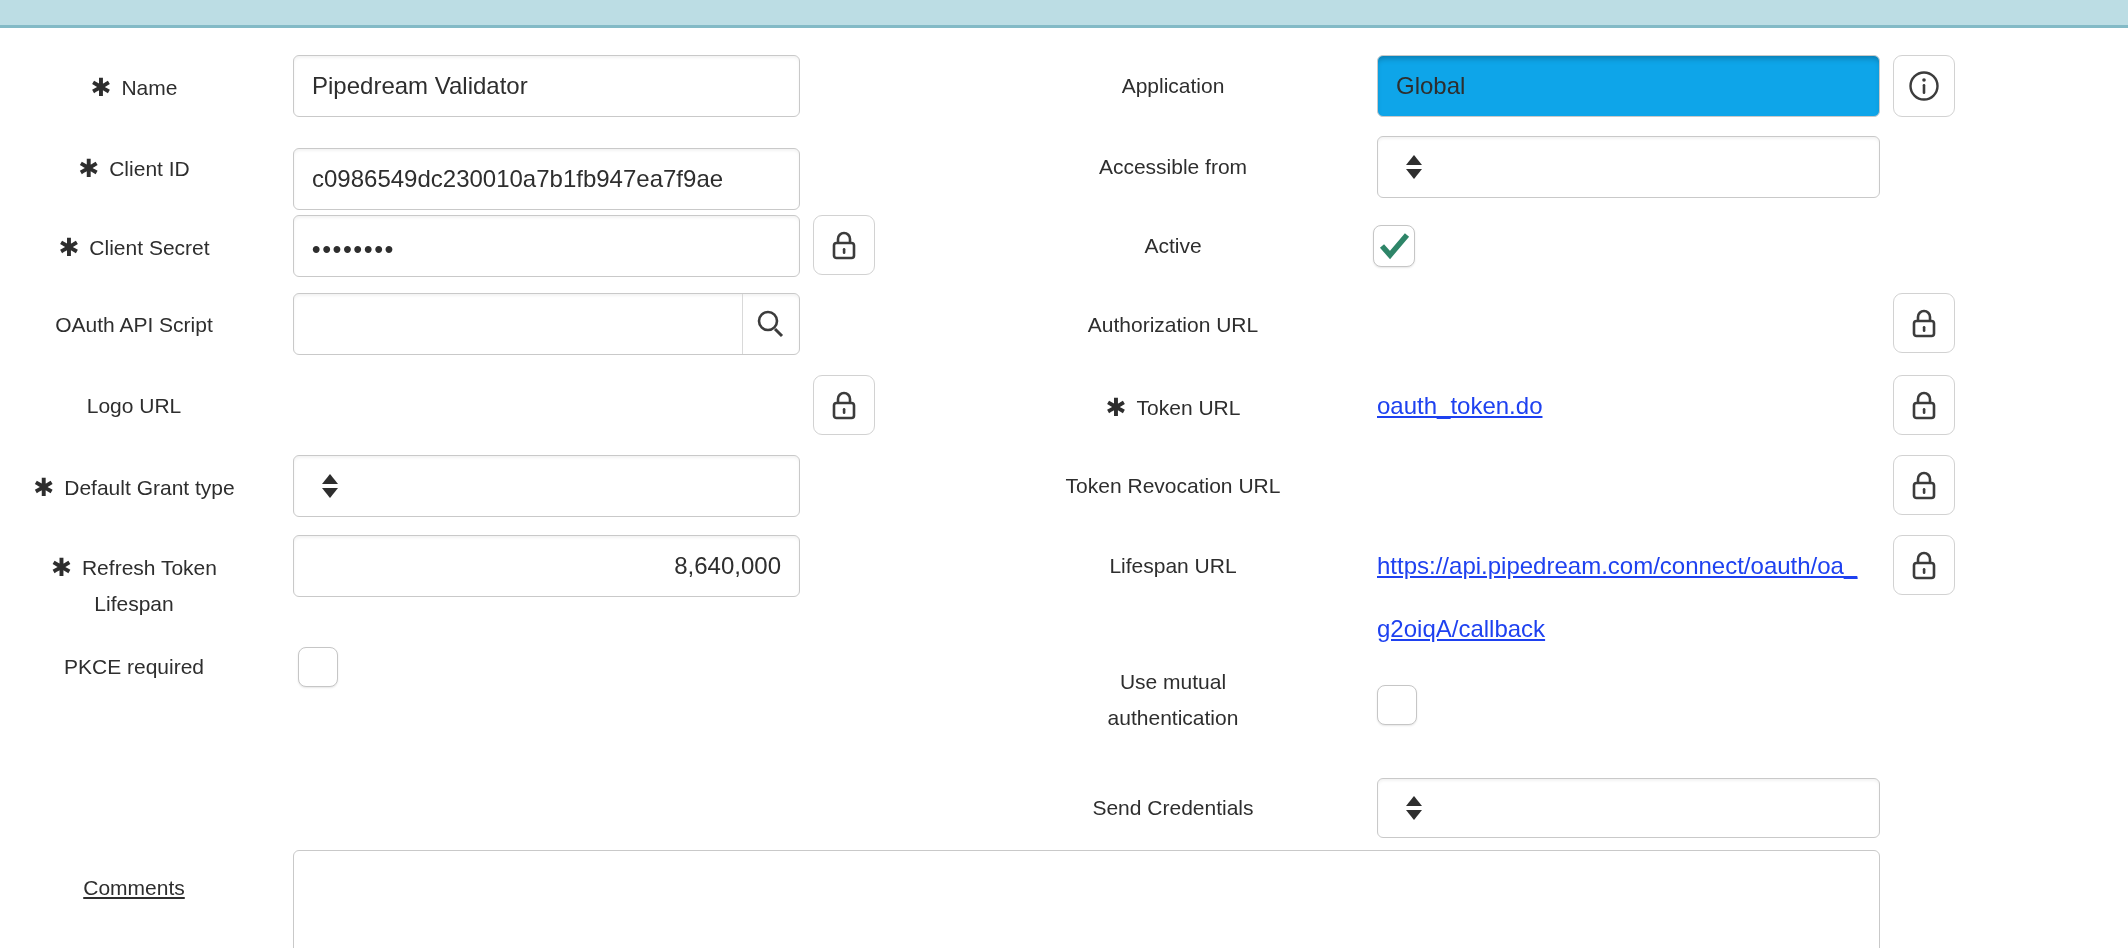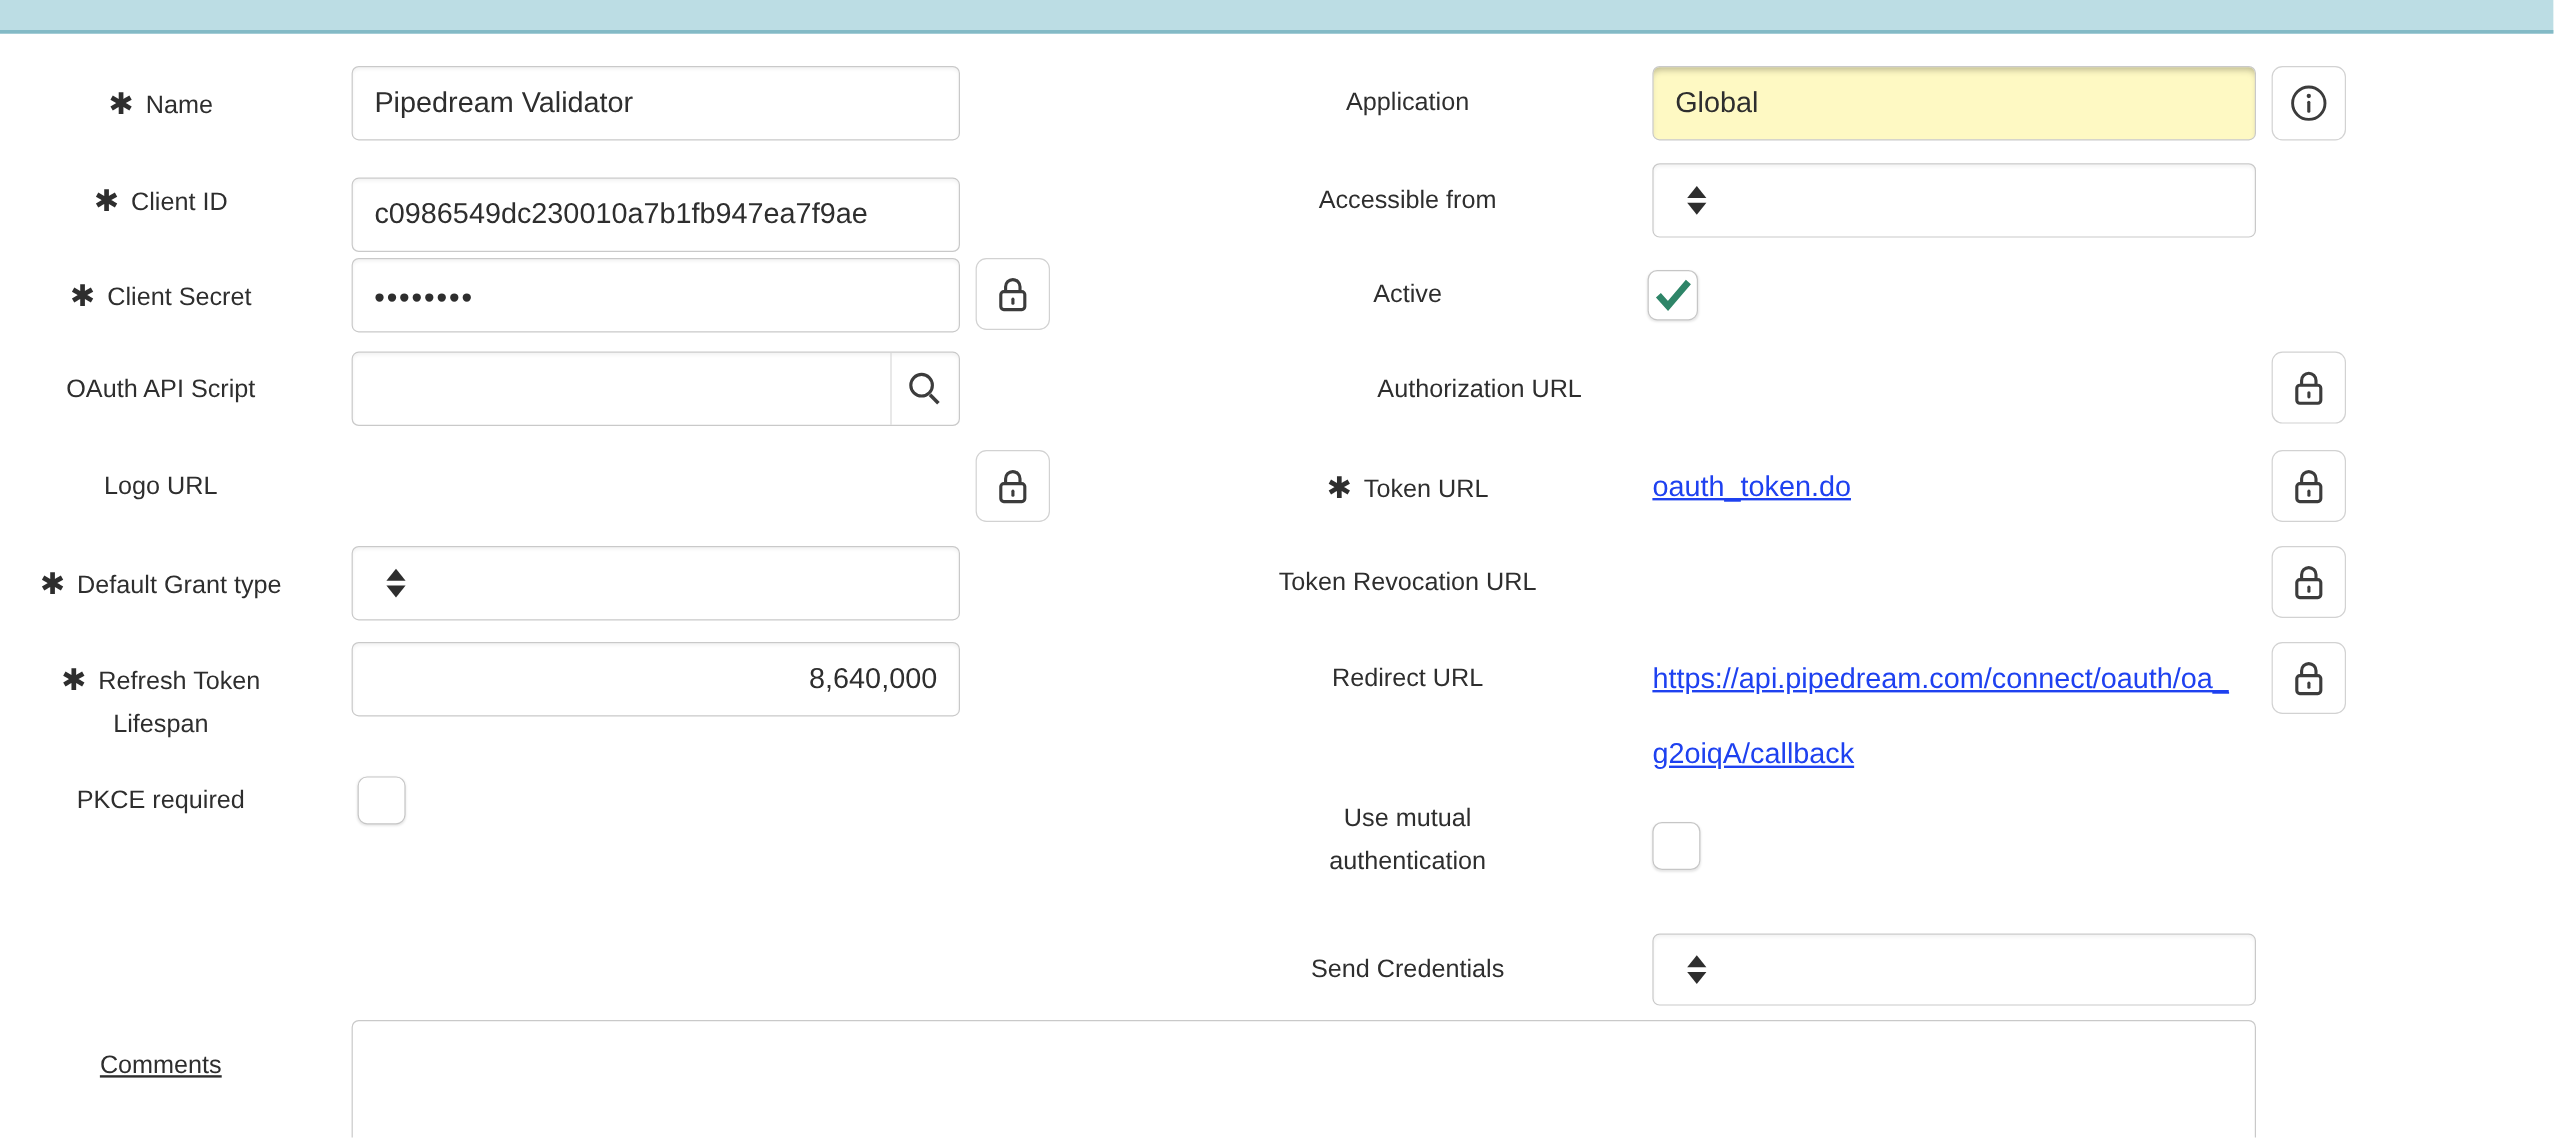--- a/index.html
+++ b/index.html
@@ -23,21 +23,21 @@
   }
   .ctl{
     position:absolute;box-sizing:border-box;height:62px;width:507px;
     border:1px solid #c9c9c9;border-radius:6px;background:#fff;
     font-size:24px;color:#2e2e2e;padding:0 18px;
     box-shadow:inset 0 2px 3px rgba(0,0,0,0.05);
     font-family:"Liberation Sans", sans-serif;
   }
   input.ctl{outline:none;}
   .readonly{
-    background:#fef9c3;
+    background:#0ea5e9;
     box-shadow:inset 0 5px 6px -3px rgba(0,0,0,0.28);
   }
   .selectbox{
     display:flex;align-items:center;cursor:default;
   }
   .selectbox .sel-text{flex:1 1 auto;overflow:hidden;white-space:nowrap;}
   .spin{
     display:flex;flex-direction:column;align-items:center;gap:4px;margin-left:10px;
   }
   .tri-up{width:0;height:0;border-left:8px solid transparent;border-right:8px solid transparent;border-bottom:10px solid #2e2e2e;}
@@ -157,31 +157,31 @@
 
 <div class="lbl" style="left:1000px;width:346px;top:68px;">
   <span>Application</span>
 </div>
 <div class="lbl" style="left:1000px;width:346px;top:149px;">
   <span>Accessible from</span>
 </div>
 <div class="lbl" style="left:1000px;width:346px;top:228px;">
   <span>Active</span>
 </div>
-<div class="lbl" style="left:1060px;width:346px;top:307px;">
+<div class="lbl" style="left:1000px;width:346px;top:307px;">
   <span>Authorization URL</span>
 </div>
 <div class="lbl" style="left:1000px;width:346px;top:388px;">
   <span class="req">✱</span><span>Token URL</span>
 </div>
 <div class="lbl" style="left:1000px;width:346px;top:468px;">
   <span>Token Revocation URL</span>
 </div>
 <div class="lbl" style="left:1000px;width:346px;top:548px;">
-  <span>Redirect URL</span>
+  <span>Lifespan URL</span>
 </div>
 <div class="lbl" style="left:1000px;width:346px;top:664px;">
   <div>Use mutual</div>
   <div>authentication</div>
 </div>
 <div class="lbl" style="left:1000px;width:346px;top:790px;">
   <span>Send Credentials</span>
 </div>
 
 <div class="ctl readonly" style="left:1377px;top:55px;width:503px;display:flex;align-items:center;">

